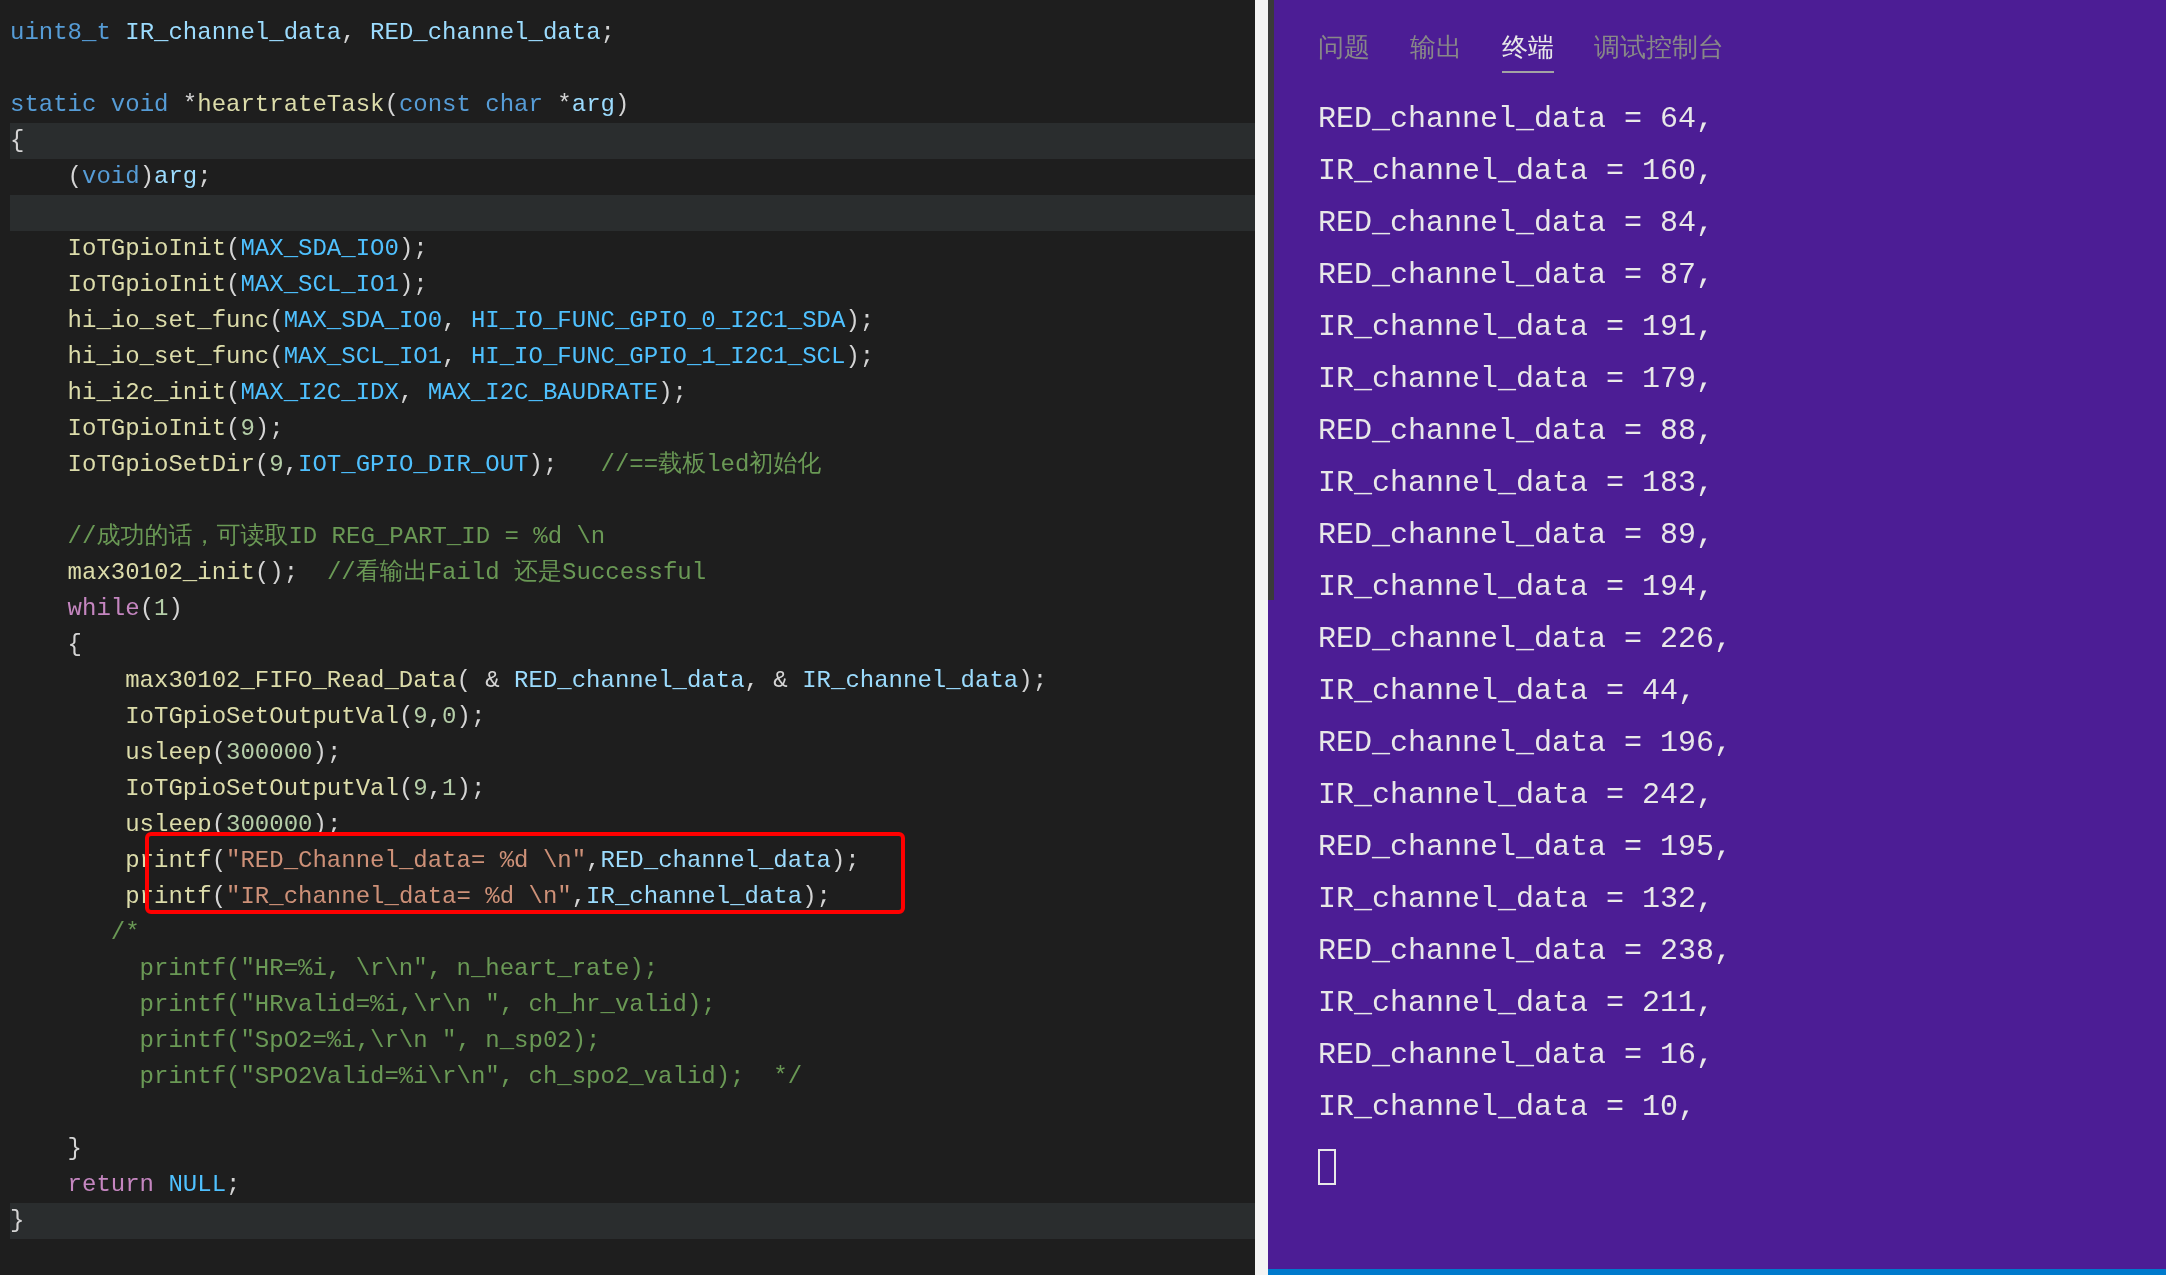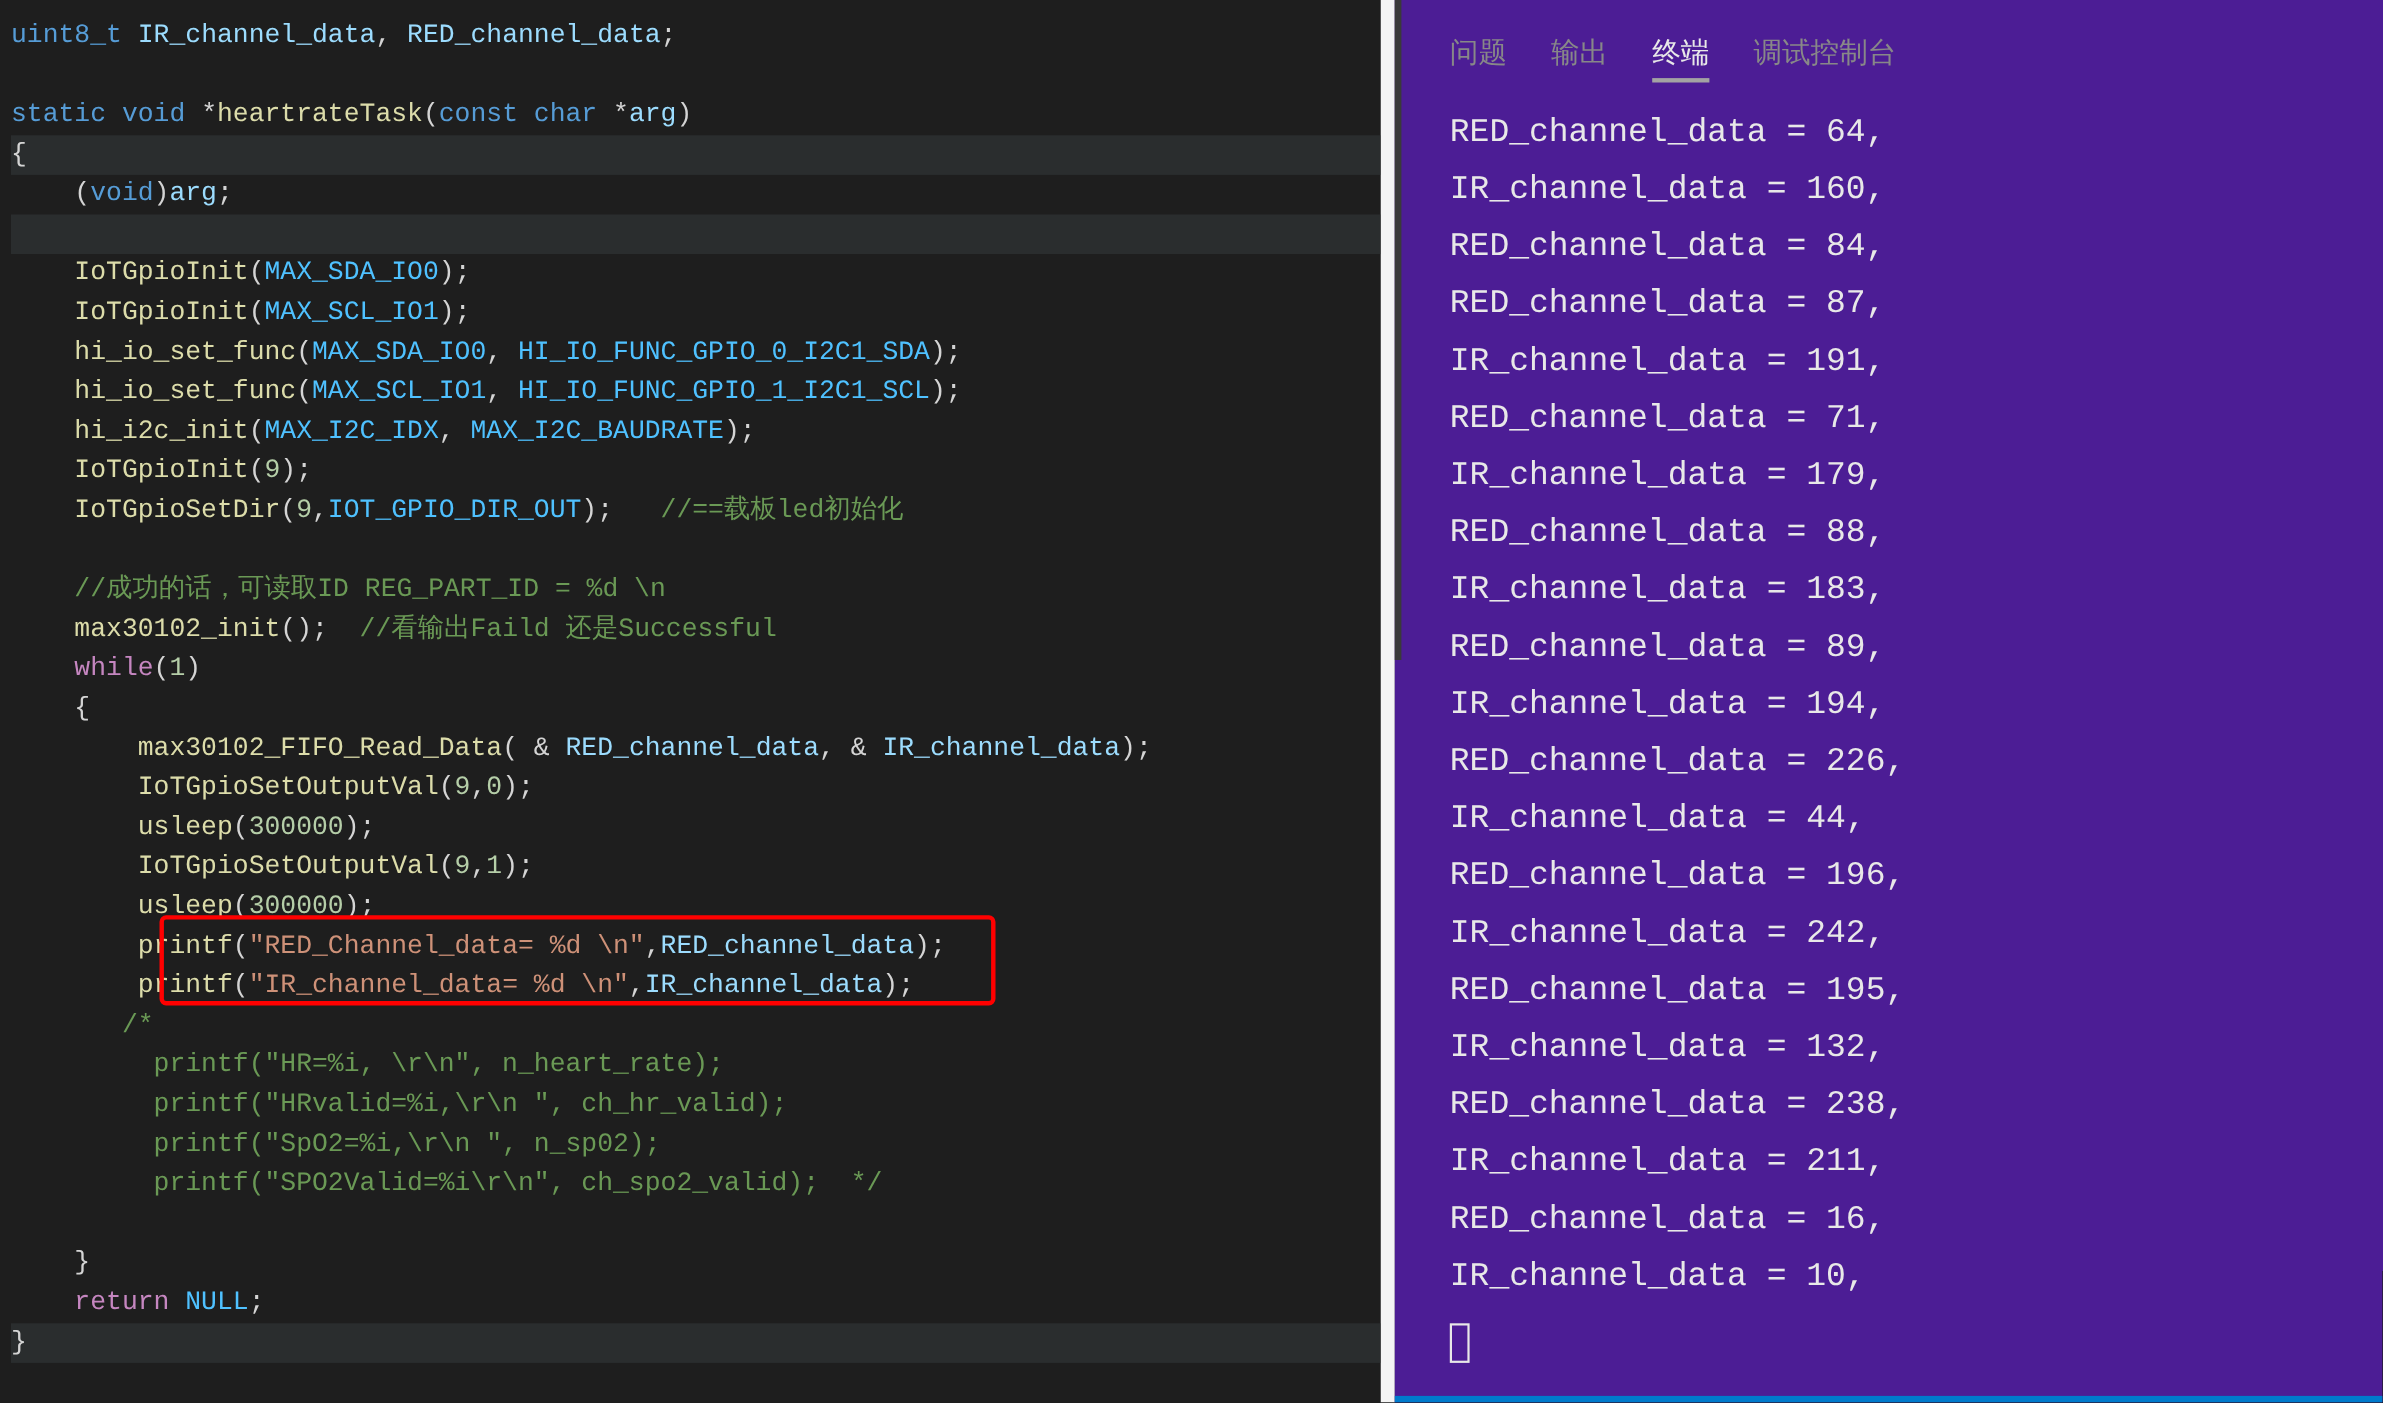--- a/index.html
+++ b/index.html
@@ -22,21 +22,21 @@
   .cmt { color: #6a9955; }
   .punc { color: #d4d4d4; }
   .paren { color: #d4d4d4; }
   .op { color: #d4d4d4; }
   .ctrl { color: #c586c0; }
 
   .red-box { position: absolute; border: 4px solid #ff0000; border-radius: 6px; left: 145px; top: 832px; width: 760px; height: 82px; pointer-events: none; }
 
   .tabs { display: flex; gap: 40px; padding: 30px 50px 10px 50px; font-size: 26px; color: #888; font-family: 'Microsoft YaHei', sans-serif; }
   .tab { cursor: pointer; padding-bottom: 6px; }
-  .tab.active { color: #e8e8e8; border-bottom: 4px solid #a3a3a3; }
+  .tab.active { color: #e8e8e8; border-bottom: 2px solid #a3a3a3; }
 
   .terminal-output { padding: 10px 50px 0 50px; font-size: 30px; line-height: 52px; color: #e8e8e8; font-family: Consolas, 'Courier New', monospace; }
   .term-line { white-space: pre; }
   .cursor-box { display: inline-block; width: 18px; height: 36px; border: 2px solid #e8e8e8; vertical-align: bottom; margin-top: 6px; }
 
   .right-scroll-indicator { position: absolute; left: 0; top: 0; width: 6px; height: 600px; background: #3a3a3a; }
   .right-bottom-bar { position: absolute; bottom: 0; left: 0; right: 0; height: 6px; background: #007acc; }
 </style>
 </head>
 <body>
@@ -89,21 +89,20 @@
       <div class="tab">输出</div>
       <div class="tab active">终端</div>
       <div class="tab">调试控制台</div>
     </div>
     <div class="terminal-output">
       <div class="term-line">RED_channel_data = 64,</div>
       <div class="term-line">IR_channel_data = 160,</div>
       <div class="term-line">RED_channel_data = 84,</div>
       <div class="term-line">RED_channel_data = 87,</div>
       <div class="term-line">IR_channel_data = 191,</div>
-      <div class="term-line">RED_channel_data = 71,</div>
       <div class="term-line">IR_channel_data = 179,</div>
       <div class="term-line">RED_channel_data = 88,</div>
       <div class="term-line">IR_channel_data = 183,</div>
       <div class="term-line">RED_channel_data = 89,</div>
       <div class="term-line">IR_channel_data = 194,</div>
       <div class="term-line">RED_channel_data = 226,</div>
       <div class="term-line">IR_channel_data = 44,</div>
       <div class="term-line">RED_channel_data = 196,</div>
       <div class="term-line">IR_channel_data = 242,</div>
       <div class="term-line">RED_channel_data = 195,</div>

